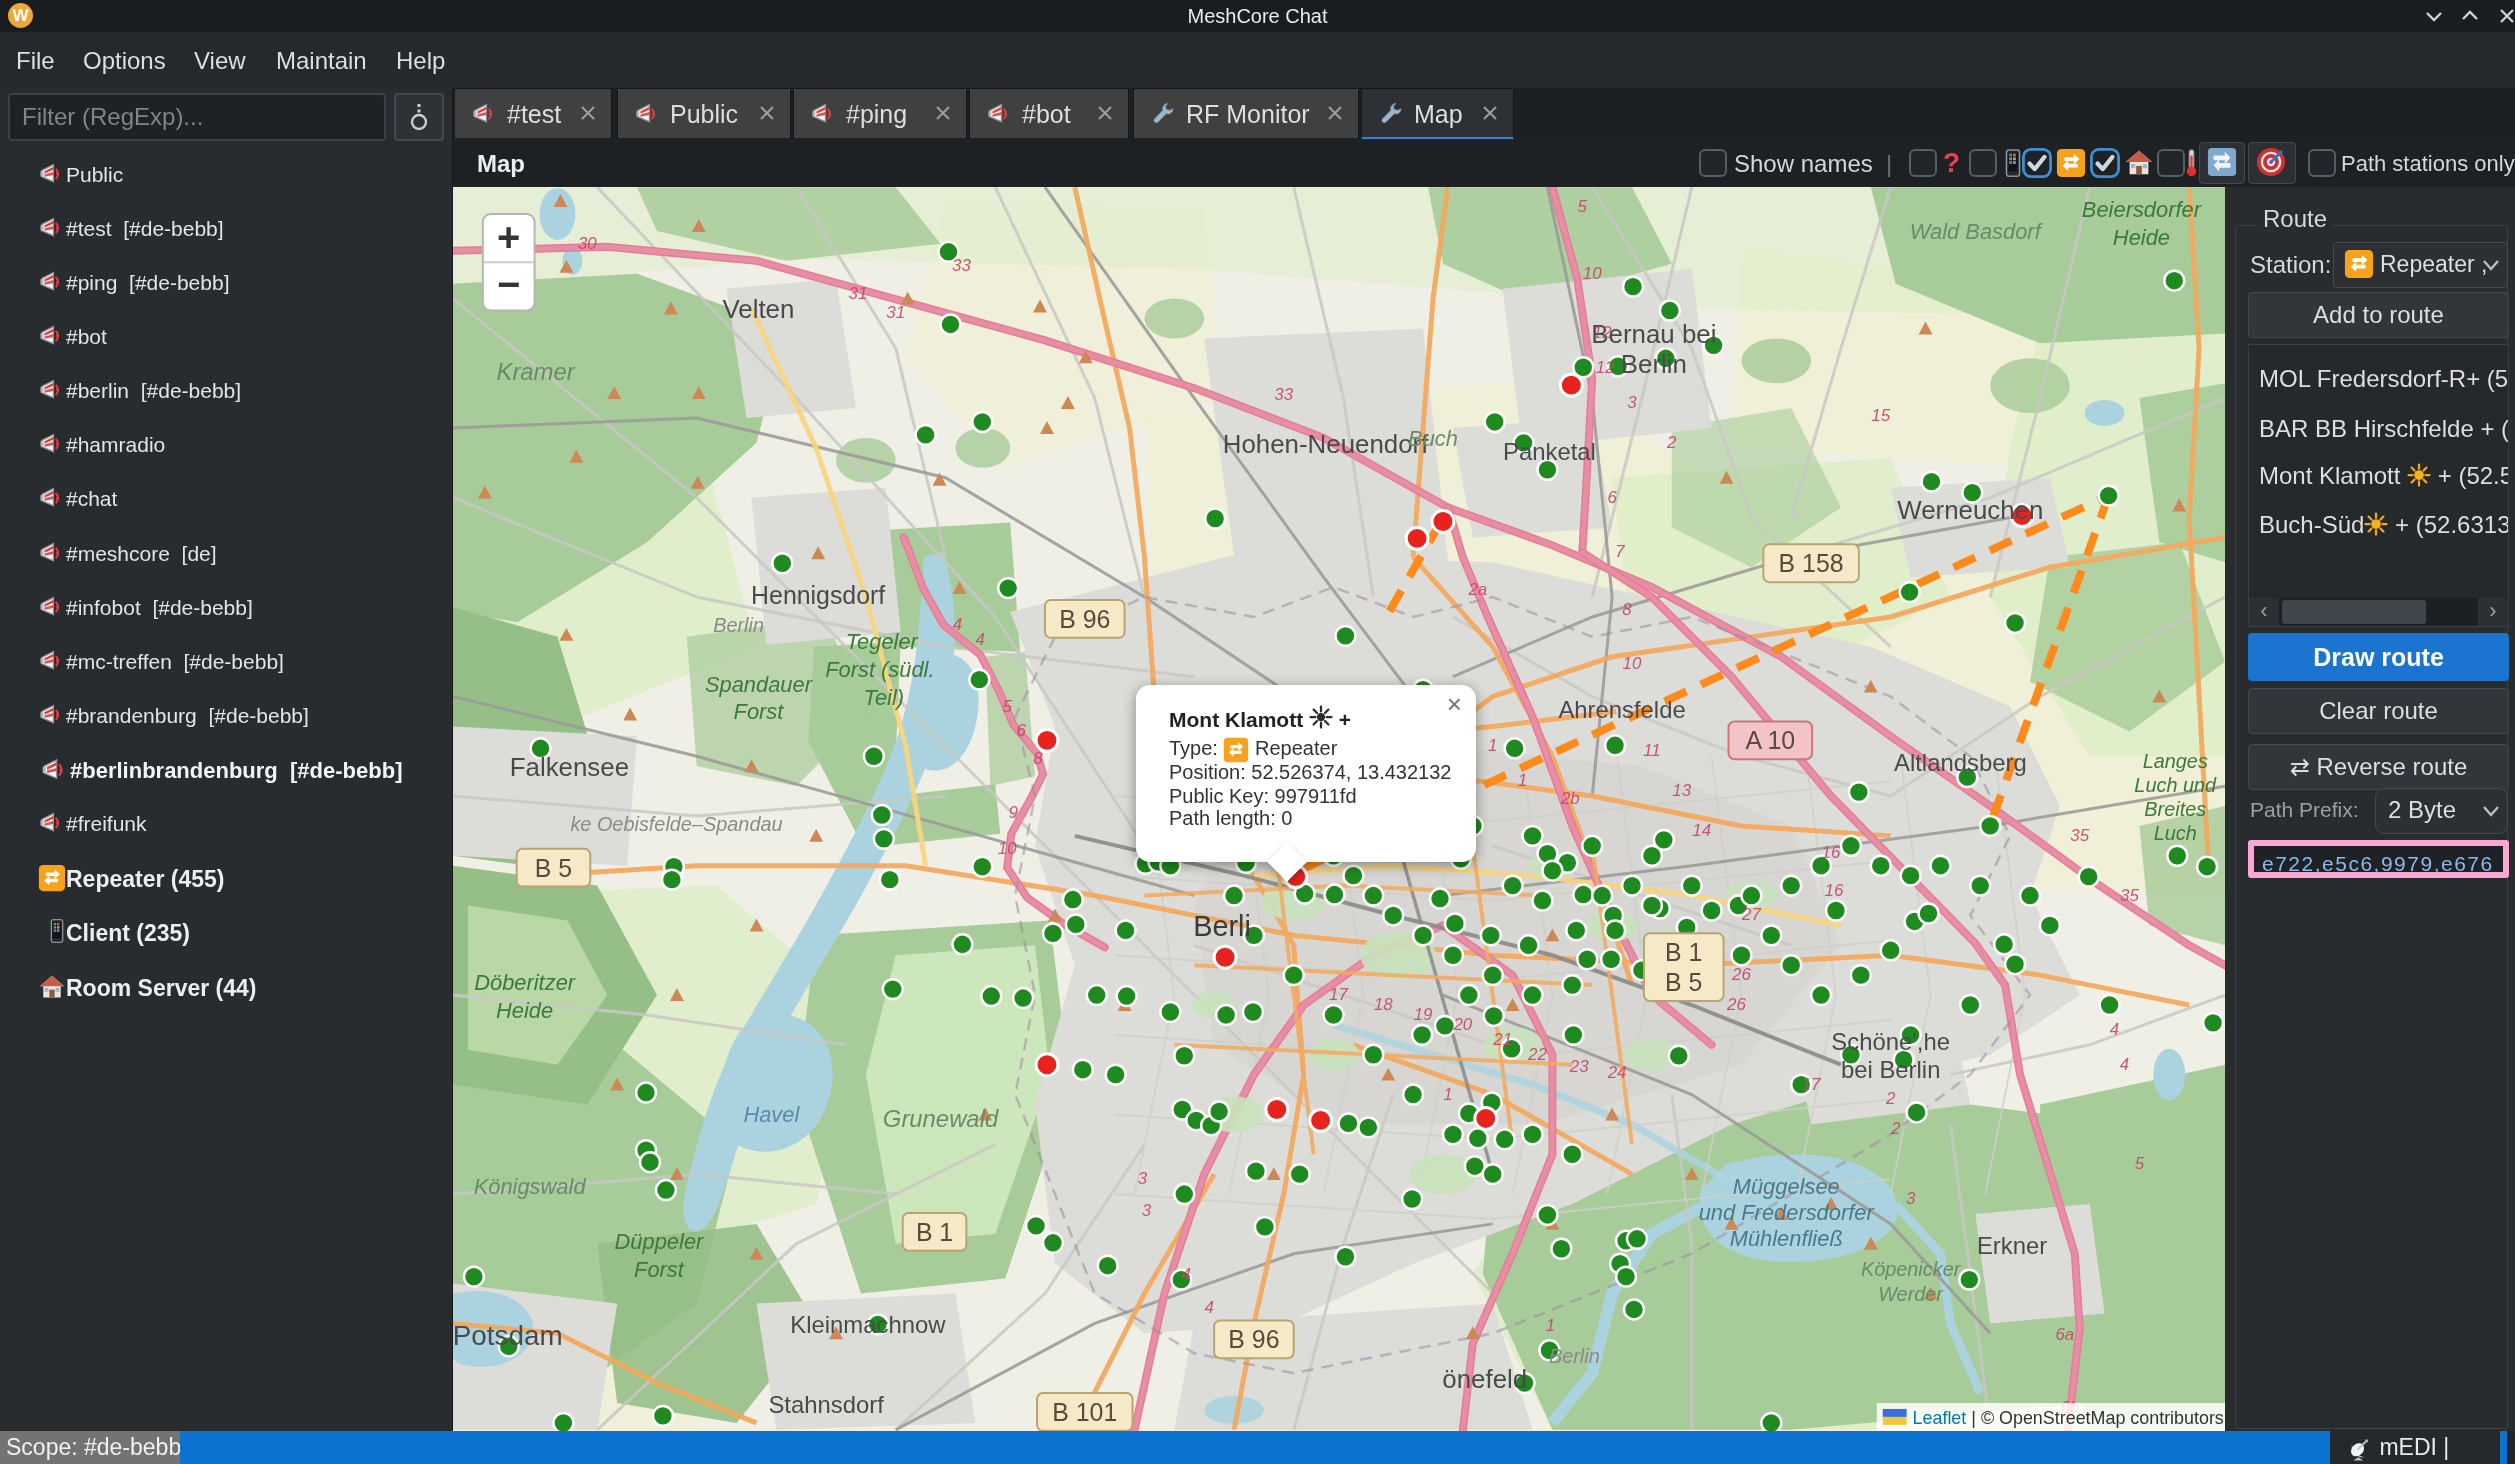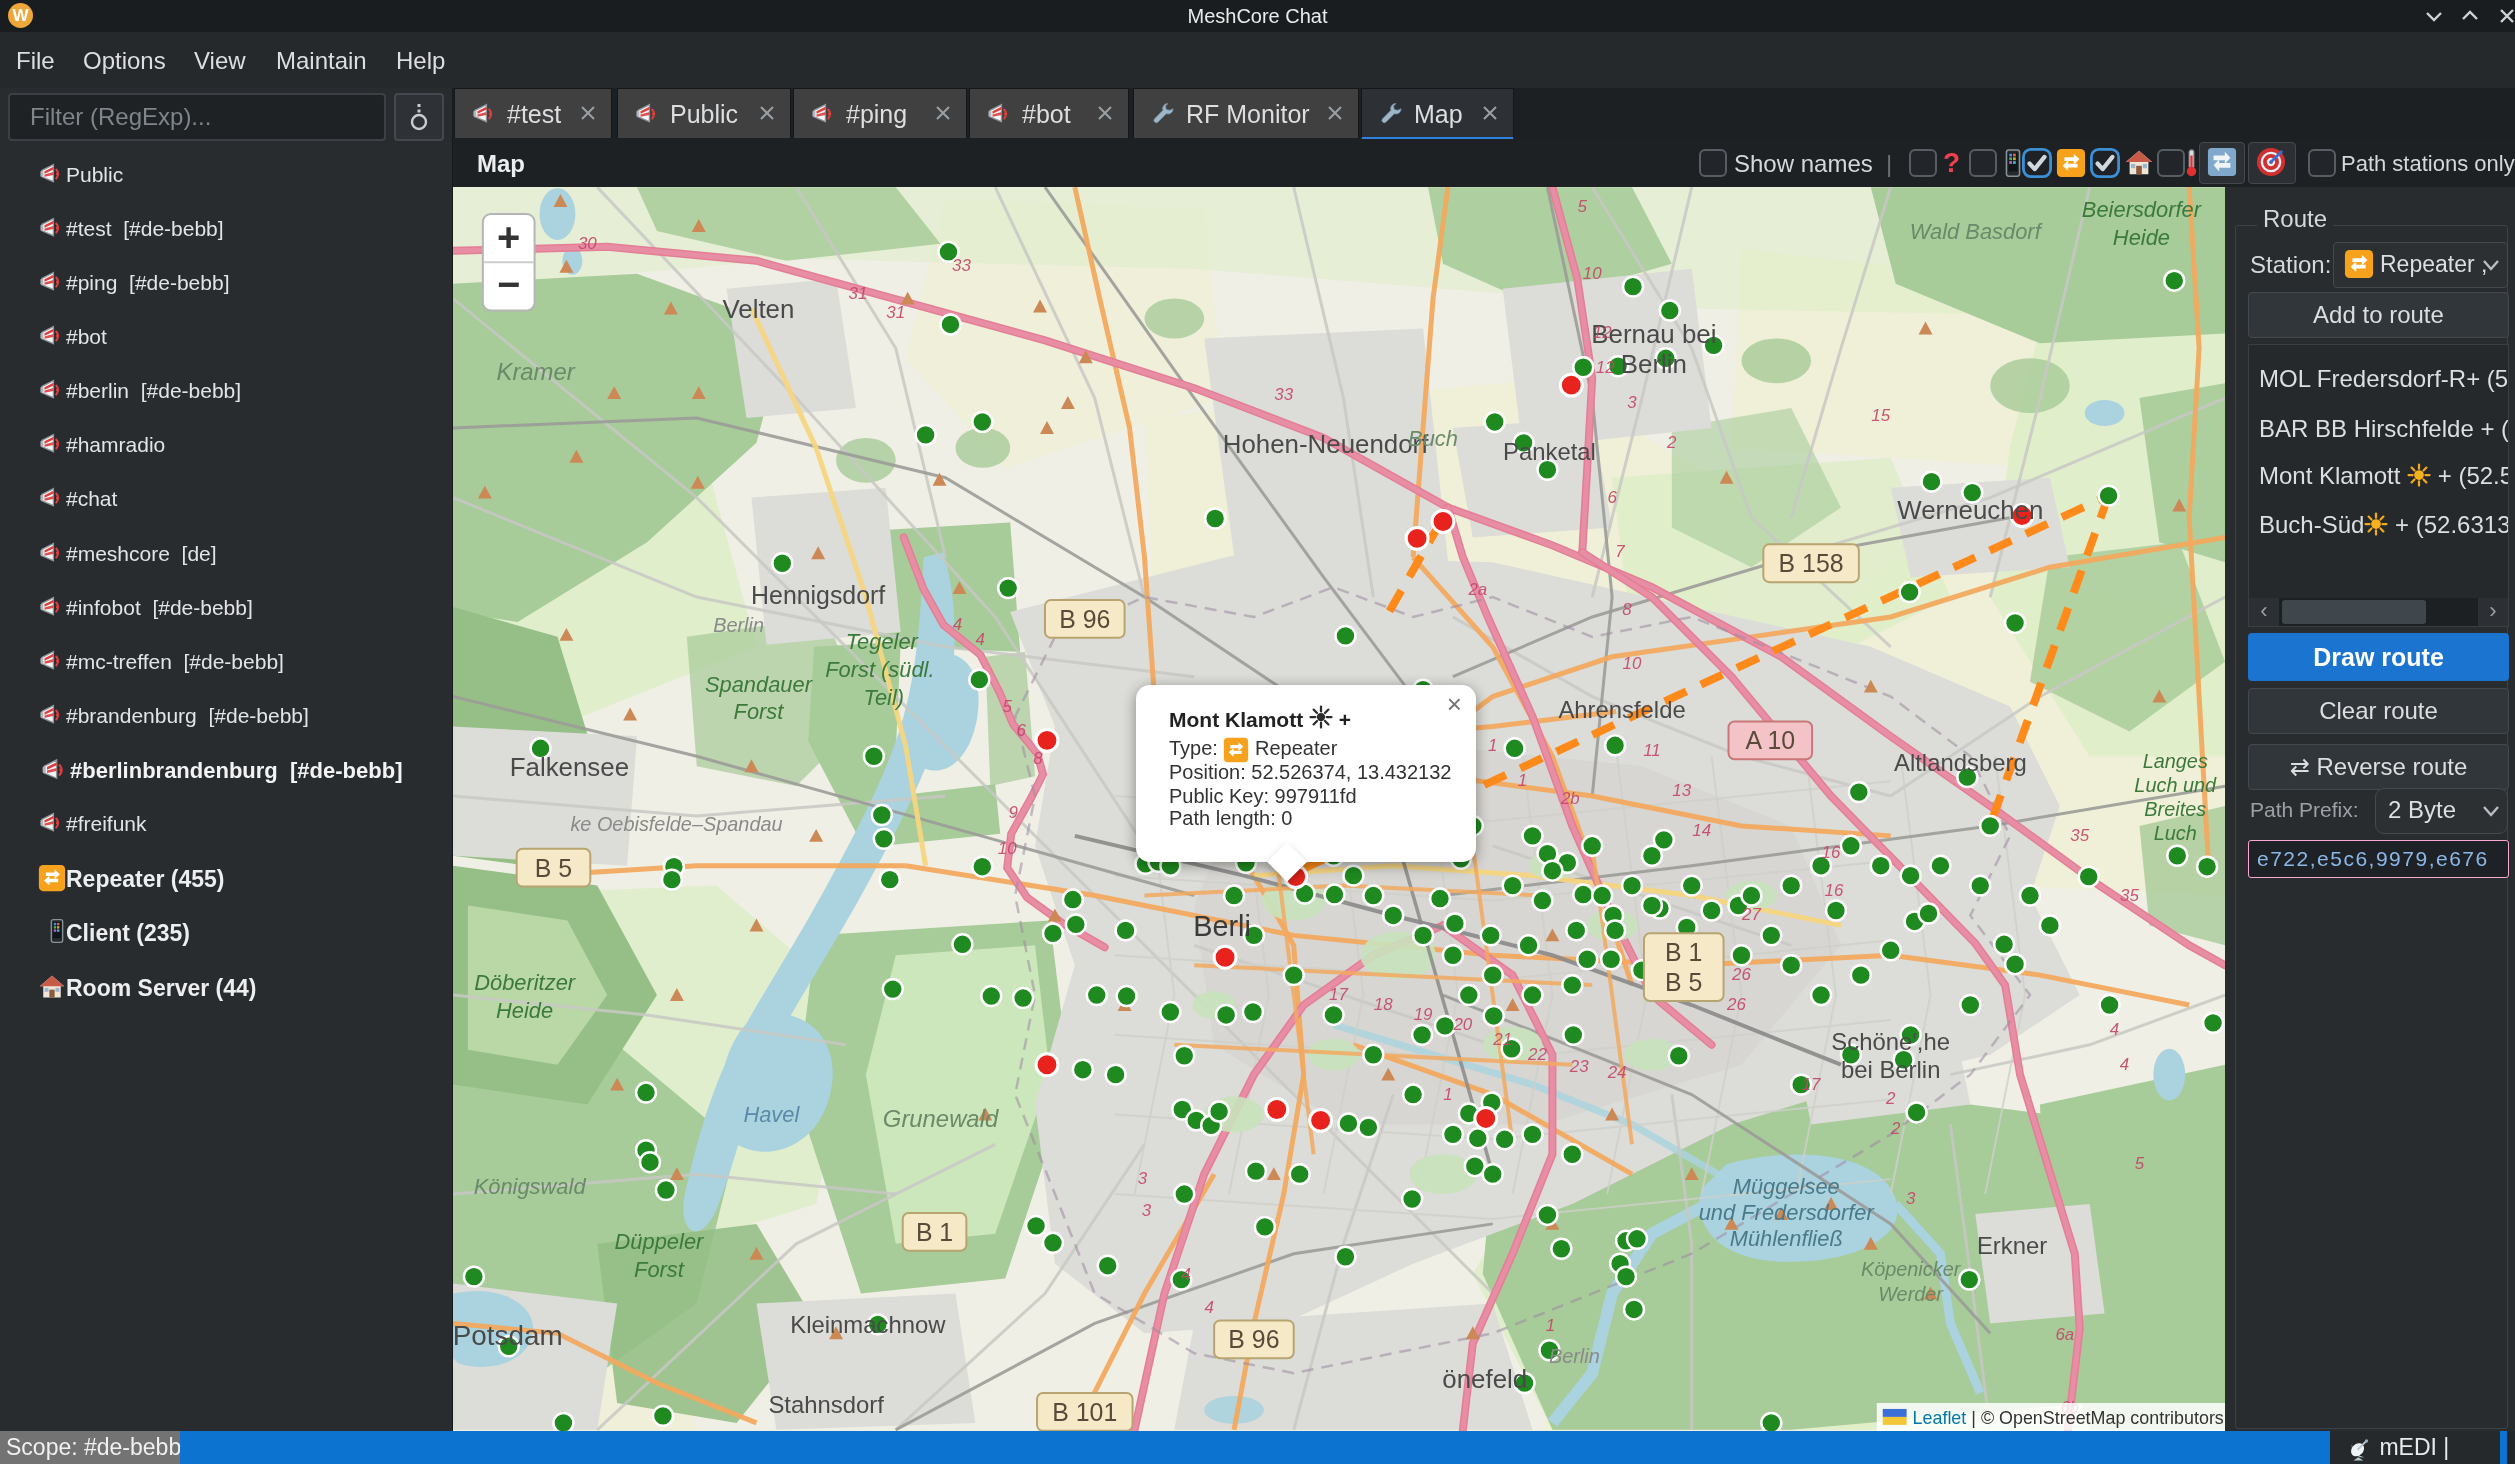--- a/index.html
+++ b/index.html
@@ -11,21 +11,21 @@
 #title { position:absolute; left:0; right:0; top:5px; text-align:center; font-size:20px; color:#e8eaeb; }
 #logo { position:absolute; left:8px; top:3px; width:25px; height:25px; border-radius:50%; background:#eda73b; color:#fff; font-weight:bold; font-size:17px; text-align:center; line-height:25px; }
 .winbtn { position:absolute; top:3px; width:26px; height:26px; }
 
 
 #menubar { position:absolute; left:0; top:32px; width:2515px; height:56px; background:#26292c; }
 .menu { position:absolute; top:15px; font-size:24px; color:#dcdee0; }
 
 
 #sidebar { position:absolute; left:0; top:88px; width:453px; height:1343px; background:#292c2f; border-right:1px solid #17191b; }
-#filter { position:absolute; left:8px; top:5px; width:378px; height:48px; background:#1e2225; border:2px solid #3a4045; border-radius:4px; color:#7e858b; font-size:24px; line-height:44px; padding-left:20px; }
+#filter { position:absolute; left:8px; top:5px; width:378px; height:48px; background:#1e2225; border:2px solid #3a4045; border-radius:4px; color:#7e858b; font-size:24px; line-height:44px; padding-left:12px; }
 #filterbtn { position:absolute; left:394px; top:5px; width:50px; height:48px; background:#2e3236; border:2px solid #43494e; border-radius:4px; }
 .chrow { position:absolute; left:0; width:453px; height:54px; }
 .cicon { position:absolute; left:38px; top:13px; }
 .ctext { position:absolute; left:66px; top:15px; font-size:21px; color:#e2e4e6; white-space:nowrap; }
 
 
 #tabbar { position:absolute; left:453px; top:88px; width:2063px; height:52px; background:#1d2023; }
 .tab { position:absolute; top:0; height:50px; background:#404040; border:1px solid #141719; border-bottom:none; }
 .tab-active { background:#2d3135; border-bottom:3px solid #2e82dd; height:52px; }
 .tabicon { position:absolute; left:16px; top:12px; }
@@ -53,21 +53,21 @@
 #rpanel { position:absolute; left:2225px; top:187px; width:291px; height:1244px; background:#292c2f; }
 .grp { position:absolute; left:10px; top:38px; width:273px; height:1204px; border:1px solid #3c4247; border-radius:3px; }
 #routelbl { position:absolute; left:32px; top:18px; font-size:24px; color:#d5d8da; background:#292c2f; padding:0 6px; z-index:2; }
 .rlabel { position:absolute; font-size:24px; color:#d5d8da; }
 .rbtn { position:absolute; left:23px; width:261px; height:46px; background:#31363a; border:1px solid #43494e; border-radius:4px; text-align:center; font-size:24px; color:#dcdee0; line-height:44px; }
 #stationdd { position:absolute; left:108px; top:55px; width:175px; height:46px; background:#2c3033; border:1px solid #43494e; border-radius:4px; }
 #listbox { position:absolute; left:23px; top:157px; width:261px; height:283px; background:#26292c; border:1px solid #3a3f44; overflow:hidden; }
 .litem { position:absolute; left:10px; font-size:24px; color:#dcdee0; white-space:nowrap; }
 #hscroll { position:absolute; left:0px; bottom:0px; width:259px; height:28px; background:#1d2023; }
 #drawbtn { position:absolute; left:23px; top:446px; width:261px; height:48px; background:#1b74cf; border-radius:4px; text-align:center; font-size:25px; font-weight:bold; color:#fff; line-height:48px; }
-#pathinput { position:absolute; left:23px; top:653px; width:261px; height:38px; background:#1e2226; border:1px solid #f9a8d4; border-radius:3px; font-size:21px; color:#8cb8e8; line-height:36px; padding-left:8px; letter-spacing:1.5px; }
+#pathinput { position:absolute; left:23px; top:653px; width:261px; height:38px; background:#1e2226; border:6px solid #f9a8d4; border-radius:3px; font-size:21px; color:#8cb8e8; line-height:36px; padding-left:8px; letter-spacing:1.5px; }
 
 
 #statusbar { position:absolute; left:0; top:1431px; width:2515px; height:34px; background:#0d73d1; }
 #scope { position:absolute; left:0; top:0; width:180px; height:34px; background:#737373; color:#f0f1f2; font-size:23px; line-height:33px; padding-left:6px; white-space:nowrap; overflow:hidden; }
 #medi { position:absolute; left:2330px; top:0; width:170px; height:34px; background:#26292c; color:#e8eaeb; font-size:23px; line-height:33px; padding-left:17px; }
 </style></head>
 <body>
 <div id="root">
   <div id="titlebar">
     <div id="logo">W</div>

